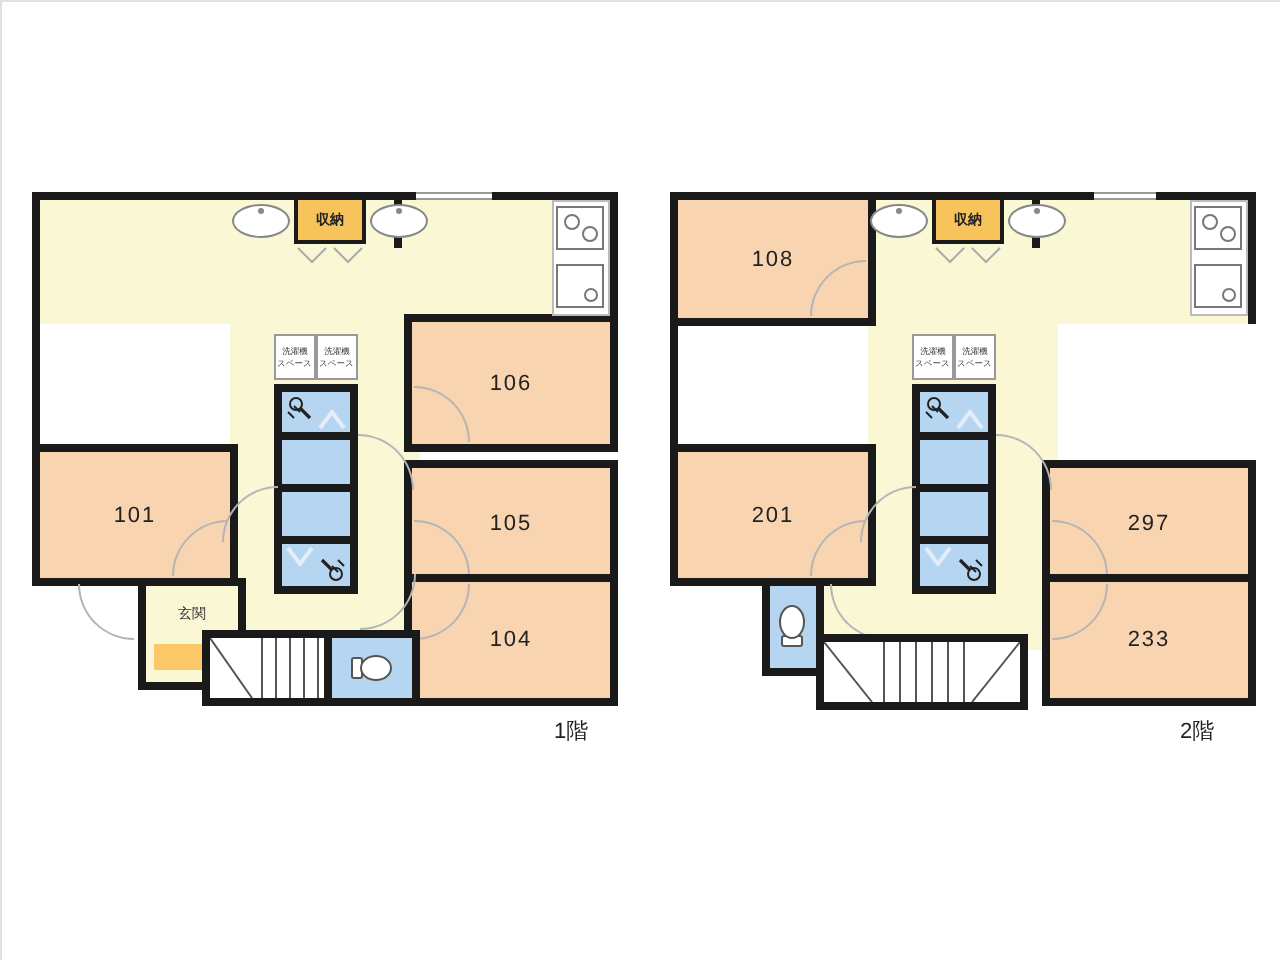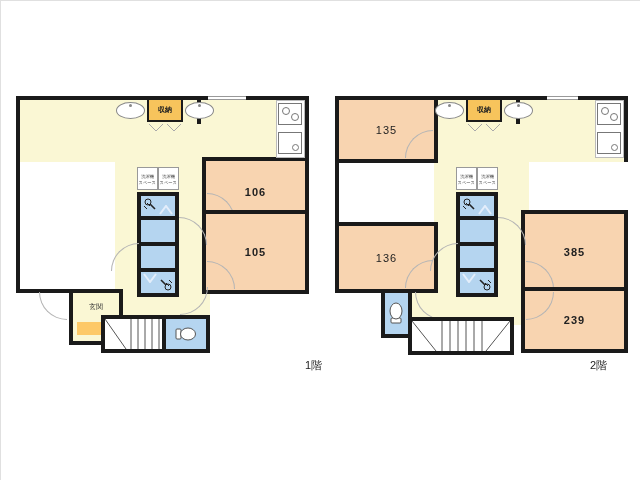--- a/index.html
+++ b/index.html
@@ -23,22 +23,22 @@
   .w-stub{left:181px;top:4px;width:4px;height:24px;}
   .window{position:absolute;top:0;height:4px;background:#fff;border-top:1px solid #999;border-bottom:1px solid #999;box-sizing:border-box;}
   .f1 .window{left:192px;width:38px;} .f2 .window{left:212px;width:31px;}
 
   
   .room{position:absolute;box-sizing:border-box;background:#f8d4b0;border:4px solid #1a1a1a;
         display:flex;align-items:center;justify-content:center;}
   .room span{font-size:11px;color:#222;letter-spacing:1px;}
   .lroom{left:0;width:103px;}
   .lr0{top:0;height:67px;} .lr1{top:63px;height:67px;} .lr2{top:126px;height:71px;}
-  .rroom{left:186px;width:107px;font-weight:bold;}
-  .rr0{top:61px;height:69px;} .rr1{top:114px;height:84px;} .rr2{top:191px;height:66px;}
+  .rroom{left:186px;width:107px;}
+  .rr0{top:61px;height:69px;} .rr1{top:134px;height:63px;} .rr2{top:191px;height:66px;}
 
   
   .arc{position:absolute;width:28px;height:28px;box-sizing:border-box;}
   .arc.tl{border-top:1.5px solid #b5b5b5;border-left:1.5px solid #b5b5b5;border-radius:100% 0 0 0;}
   .arc.tr{border-top:1.5px solid #b5b5b5;border-right:1.5px solid #b5b5b5;border-radius:0 100% 0 0;}
   .arc.br{border-bottom:1.5px solid #b5b5b5;border-right:1.5px solid #b5b5b5;border-radius:0 0 100% 0;}
   .arc.bl{border-bottom:1.5px solid #b5b5b5;border-left:1.5px solid #b5b5b5;border-radius:0 0 0 100%;}
   .room .arc{bottom:1px;} .lroom .arc{right:1px;} .rroom .arc{left:1px;}
   .rr2 .arc{top:1px;bottom:auto;}
 
@@ -76,45 +76,53 @@
   .entrance .lbl{position:absolute;left:0;right:0;top:9px;text-align:center;font-size:7px;color:#333;}
   .step{position:absolute;left:4px;bottom:6px;width:31px;height:13px;background:#fdc968;}
   .stair{position:absolute;background:#fff;border:4px solid #1a1a1a;box-sizing:border-box;}
   .f1 .stair{left:85px;top:219px;width:65px;height:38px;}
   .f2 .stair{left:73px;top:221px;width:106px;height:38px;}
   .wc{position:absolute;background:#b5d5f0;border:4px solid #1a1a1a;box-sizing:border-box;}
   .f1 .wc{left:146px;top:219px;width:48px;height:38px;}
   .f2 .wc{left:46px;top:193px;width:31px;height:49px;}
 
   .floor-label{position:absolute;font-size:11px;color:#222;}
-  .fl1{left:276px;top:357px;margin-left:28px;} .fl2{left:589px;top:357px;text-align:center;}
+  .fl1{left:276px;top:357px;} .fl2{left:589px;top:357px;text-align:center;}
 </style>
 </head>
 <body>
 
 <div class="page">
 
   <div class="floor f1">
     <div class="bg bgA"></div>
     <div class="bg bgB"></div>
 
     <div class="wall w-top"></div>
     <div class="window"></div>
     <div class="wall w-left"></div>
     <div class="wall w-right"></div>
     <div class="wall w-bl"></div>
     <div class="wall w-stub"></div>
 
+    <div class="room lroom lr2">
+      <span>101</span>
+      <div class="arc tl"></div>
+    </div>
     <div class="room rroom rr0">
       <span>106</span>
       <div class="arc tr"></div>
     </div>
     <div class="room rroom rr1">
       <span>105</span>
       <div class="arc tr"></div>
+    </div>
+    <div class="room rroom rr2">
+      <span>104</span>
+      <div class="arc br"></div>
     </div>
 
     <div class="basin s1">
         <i></i>
       </div>
     <div class="storage">
       <span>収納</span>
     </div>
     <svg class="bifold" width="36" height="10">
       <polyline points="2,1 9,8 16,1" stroke="#aaa" fill="none"></polyline>
@@ -200,33 +208,33 @@
     <div class="bg bgC"></div>
 
     <div class="wall w-top"></div>
     <div class="window"></div>
     <div class="wall w-left"></div>
     <div class="wall w-right"></div>
     <div class="wall w-bl"></div>
     <div class="wall w-stub"></div>
 
     <div class="room lroom lr0">
-      <span>135</span>
+      <span>108</span>
       <div class="arc tl"></div>
     </div>
     <div class="room lroom lr2">
-      <span>136</span>
+      <span>201</span>
       <div class="arc tl"></div>
     </div>
     <div class="room rroom rr1">
-      <span>385</span>
+      <span>297</span>
       <div class="arc tr"></div>
     </div>
     <div class="room rroom rr2">
-      <span>239</span>
+      <span>233</span>
       <div class="arc br"></div>
     </div>
 
     <div class="basin s1">
         <i></i>
       </div>
     <div class="storage">
       <span>収納</span>
     </div>
     <svg class="bifold" width="36" height="10">

